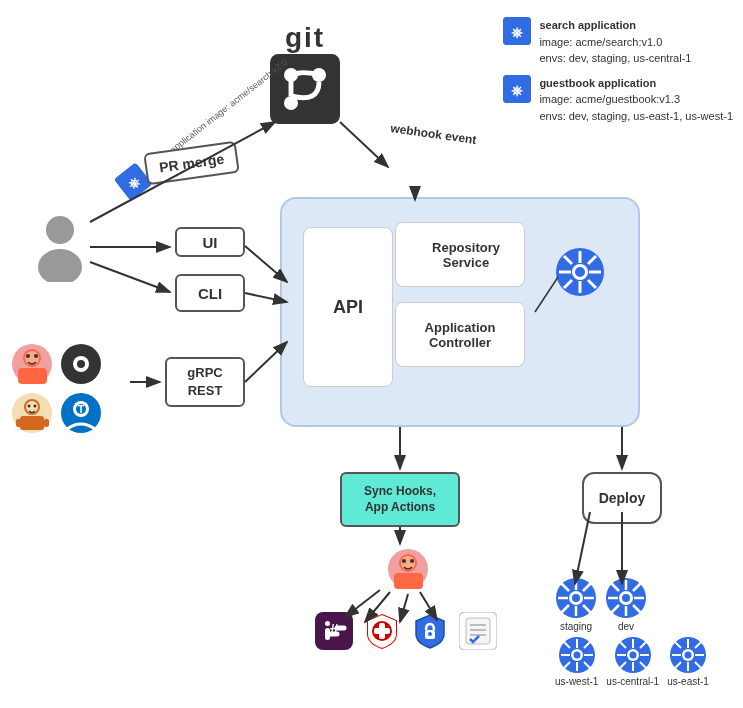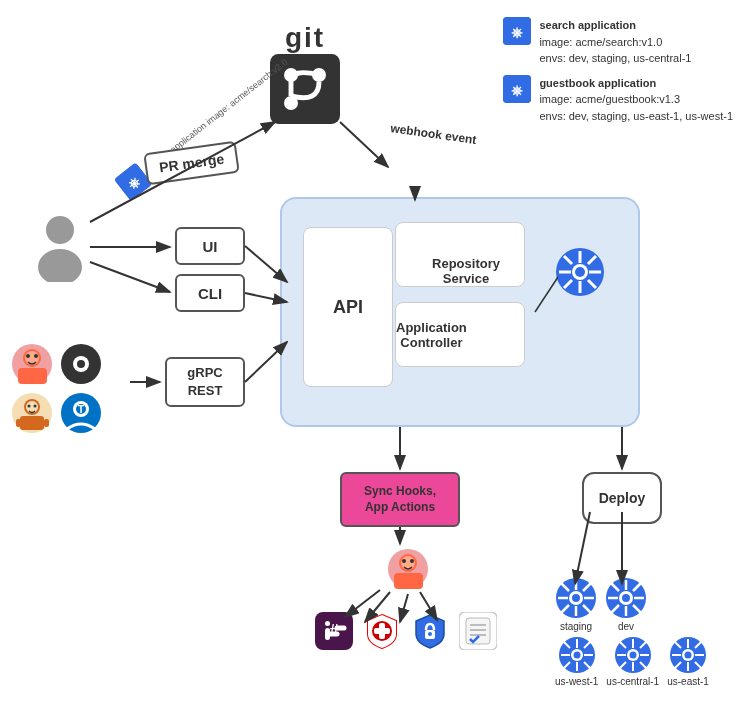--- a/index.html
+++ b/index.html
@@ -95,21 +95,21 @@
       background: white;
       display: flex;
       align-items: center;
       justify-content: center;
       font-size: 15px;
       font-weight: 600;
       color: #333;
     }
     .ui-box {
       width: 70px;
-      height: 38px;
+      height: 30px;
       top: 215px;
       left: 175px;
     }
     .cli-box {
       width: 70px;
       height: 38px;
       top: 262px;
       left: 175px;
     }
     .grpc-box {
@@ -152,60 +152,61 @@
     .repo-service-box {
       position: absolute;
       top: 210px;
       left: 395px;
       width: 130px;
       height: 65px;
       background: white;
       border-radius: 8px;
       border: 1px solid #ccc;
       display: flex;
-      align-items: flex-end;
+      align-items: center;
       justify-content: center;
       font-size: 13px;
       font-weight: 600;
       color: #333;
       text-align: center;
       padding-left: 12px;
     }
     .app-controller-box {
       position: absolute;
       top: 290px;
       left: 395px;
       width: 130px;
       height: 65px;
       background: white;
       border-radius: 8px;
       border: 1px solid #ccc;
       display: flex;
       align-items: center;
+      justify-content: center;
       font-size: 13px;
       font-weight: 600;
       color: #333;
       text-align: center;
     }
     
     .k8s-icon-main {
       position: absolute;
       top: 235px;
       left: 555px;
     }
     
     .sync-hooks-box {
       position: absolute;
       top: 460px;
       left: 340px;
       width: 120px;
       height: 55px;
       border: 2px solid #555;
       border-radius: 6px;
-      background: #ec4899;
+      background: #5eead4;
       display: flex;
       align-items: center;
       justify-content: center;
       font-size: 12px;
       font-weight: 600;
       color: #333;
       text-align: center;
       line-height: 1.3;
     }
     

